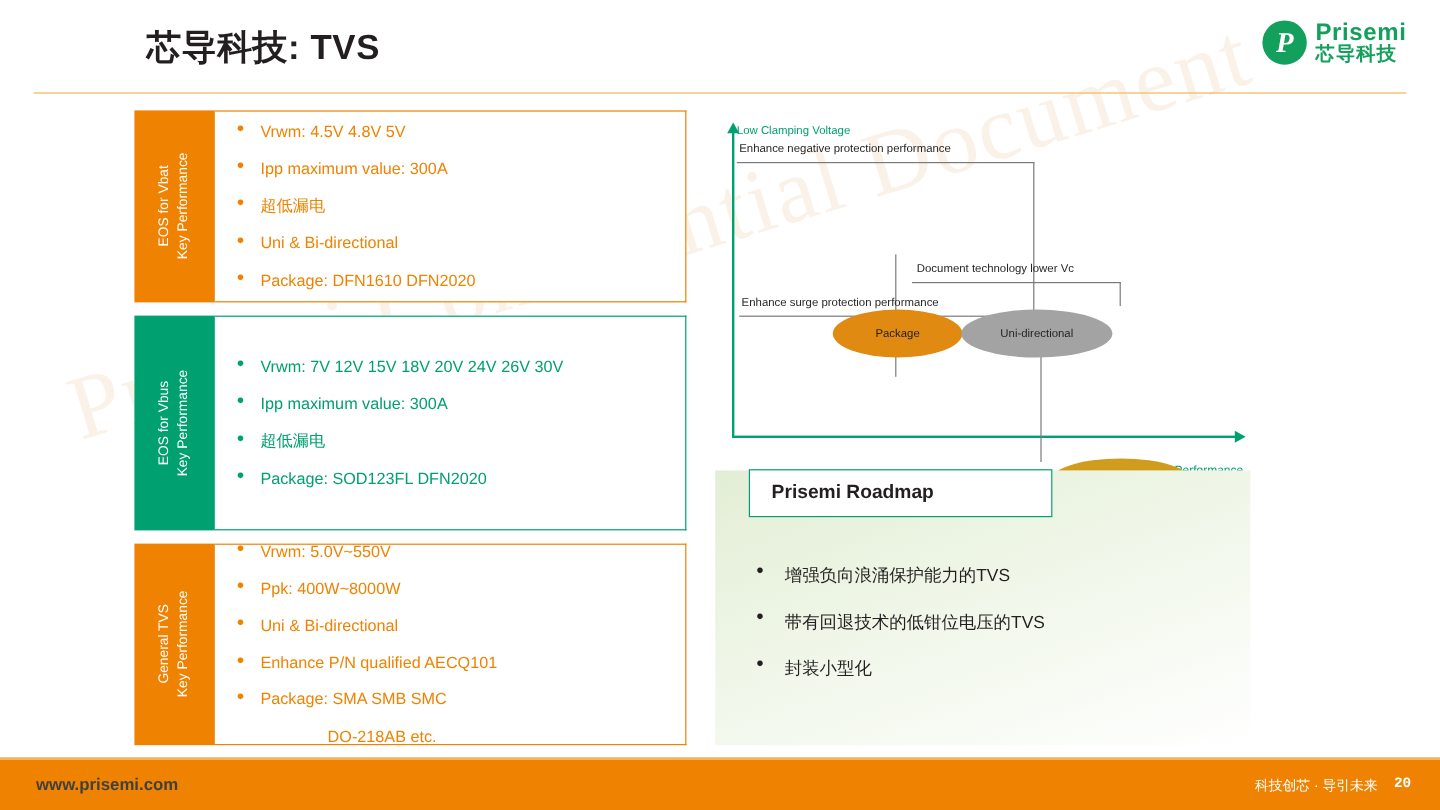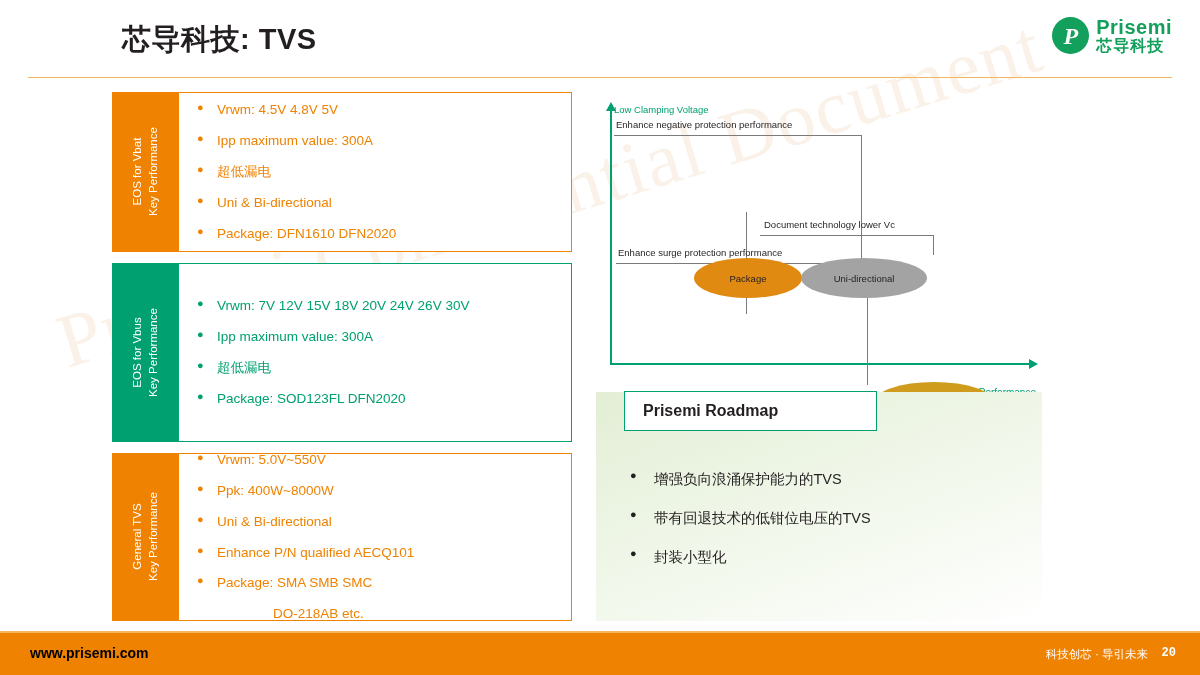--- a/index.html
+++ b/index.html
@@ -205,21 +205,21 @@
 
   
   .footer {
     position: absolute;
     left: 0; bottom: 0; width: 1200px; height: 42px;
     background: #ef8200;
     z-index: 3;
   }
   .footer .site {
     position: absolute; left: 30px; top: 12px;
-    color: #000000; font-size: 14px; font-weight: bold;
+    color: #404040; font-size: 14px; font-weight: bold;
   }
   .footer .tag {
     position: absolute; right: 52px; top: 14px;
     color: #fff; font-size: 11.5px;
   }
   .footer .pageno {
     position: absolute; right: 24px; top: 13px;
     color: #fff; font-size: 12px; font-weight: bold; font-family: Liberation Mono, monospace;
   }
   .footer-rule {

